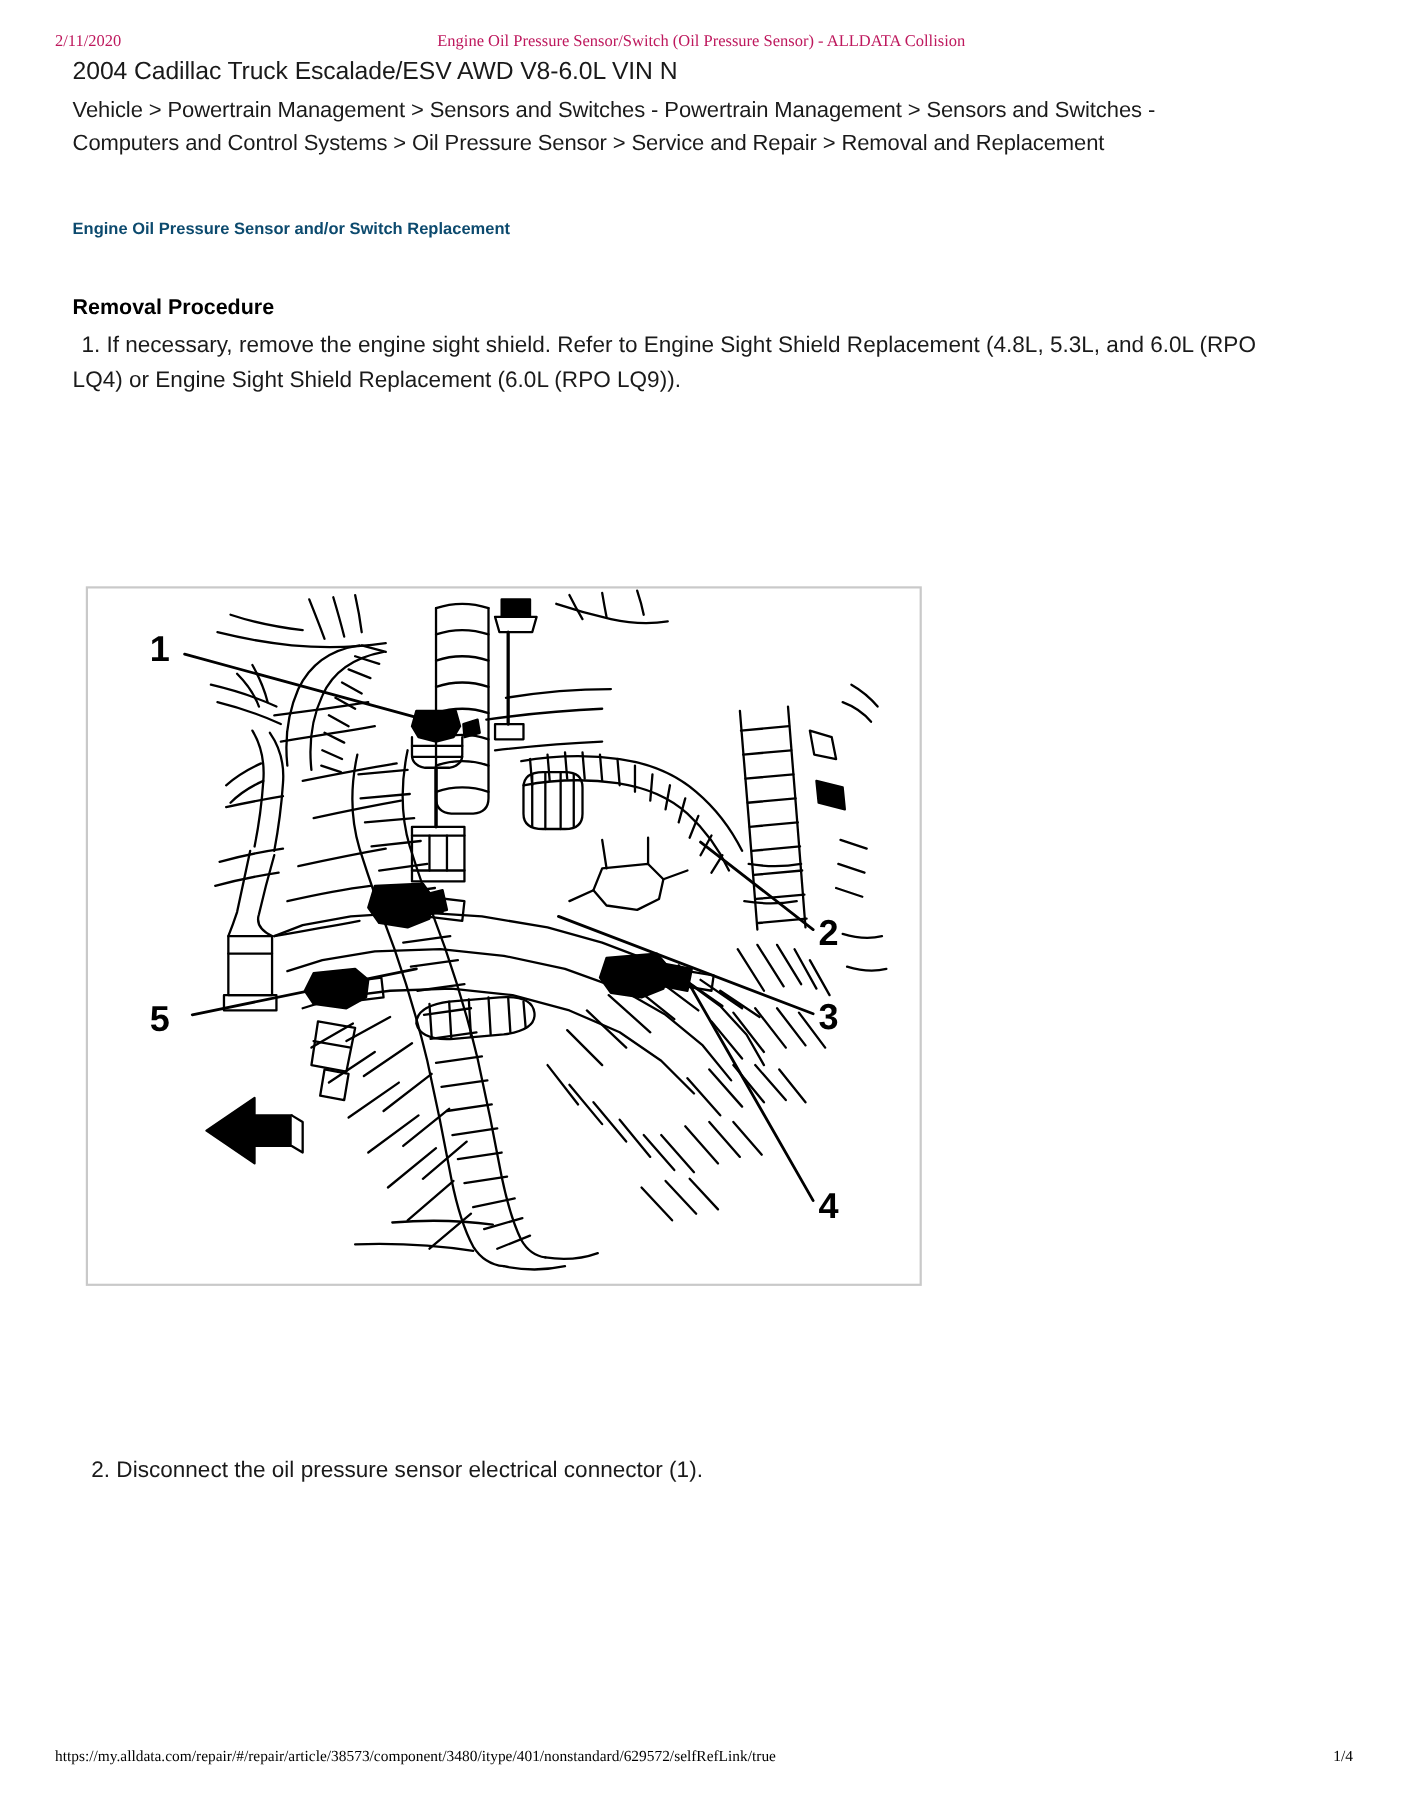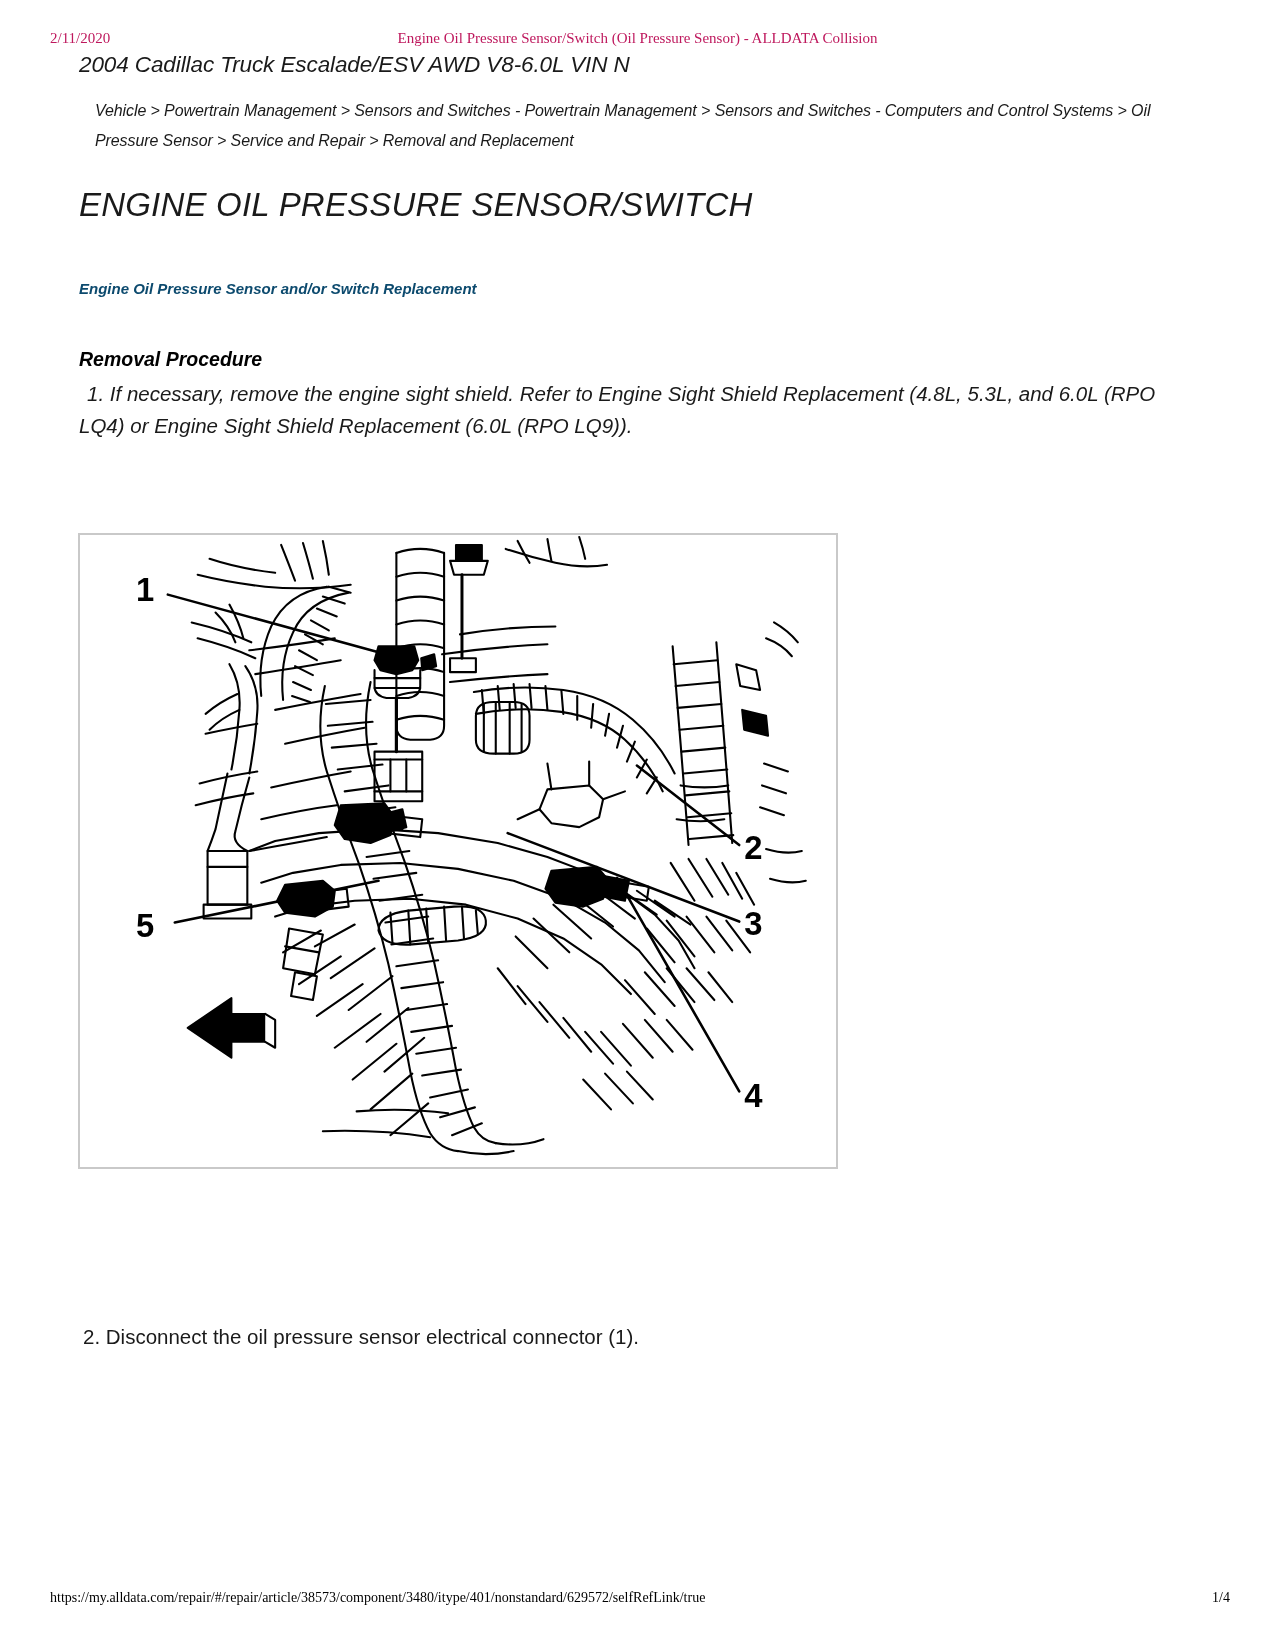--- a/index.html
+++ b/index.html
@@ -39,39 +39,38 @@
     left: 0;
     right: 0;
     top: 0;
     text-align: center;
     white-space: nowrap;
   }
 
   
   .doc {
     position: absolute;
-    left: 79px;
+    left: 66px;
     top: 50px;
     width: 1110px;
-    font-style: italic;
   }
 
   .vehicle-line {
     font-size: 22.5px;
     line-height: 30px;
     letter-spacing: -0.1px;
     margin: 0 0 5px 0;
     color: #1a1a1a;
   }
 
   .breadcrumb {
-    font-size: 16px;
+    font-size: 20px;
     line-height: 30px;
     letter-spacing: -0.1px;
-    margin: 16px;
+    margin: 0;
     color: #1a1a1a;
     max-width: 1060px;
   }
 
   .page-title {
     font-size: 33px;
     line-height: 40px;
     font-weight: 400;
     letter-spacing: 0.2px;
     margin: 29px 0 0 0;
@@ -183,21 +182,20 @@
 <body>
 
 <div class="print-header">
   <span class="ph-date">2/11/2020</span>
   <span class="ph-title">Engine Oil Pressure Sensor/Switch (Oil Pressure Sensor) - ALLDATA Collision</span>
 </div>
 
 <div class="doc">
   <p class="vehicle-line">2004 Cadillac Truck Escalade/ESV AWD V8-6.0L VIN N</p>
   <p class="breadcrumb">Vehicle &gt; Powertrain Management &gt; Sensors and Switches - Powertrain Management &gt; Sensors and Switches - Computers and Control Systems &gt; Oil Pressure Sensor &gt; Service and Repair &gt; Removal and Replacement</p>
-  <h1 class="page-title">ENGINE OIL PRESSURE SENSOR/SWITCH</h1>
   <h2 class="section-heading">Engine Oil Pressure Sensor and/or Switch Replacement</h2>
   <h3 class="removal-heading">Removal Procedure</h3>
   <p class="step">1. If necessary, remove the engine sight shield. Refer to Engine Sight Shield Replacement (4.8L, 5.3L, and 6.0L (RPO LQ4) or Engine Sight Shield Replacement (6.0L (RPO LQ9)).</p>
 </div>
 
 <div class="figure">
   <svg viewBox="0 0 760 636" xmlns="http://www.w3.org/2000/svg">
     <g fill="none" stroke="#000" stroke-width="2.1" stroke-linecap="round" stroke-linejoin="round">
 
       <path d="M88 60 L300 118" stroke-width="2.6"></path>

